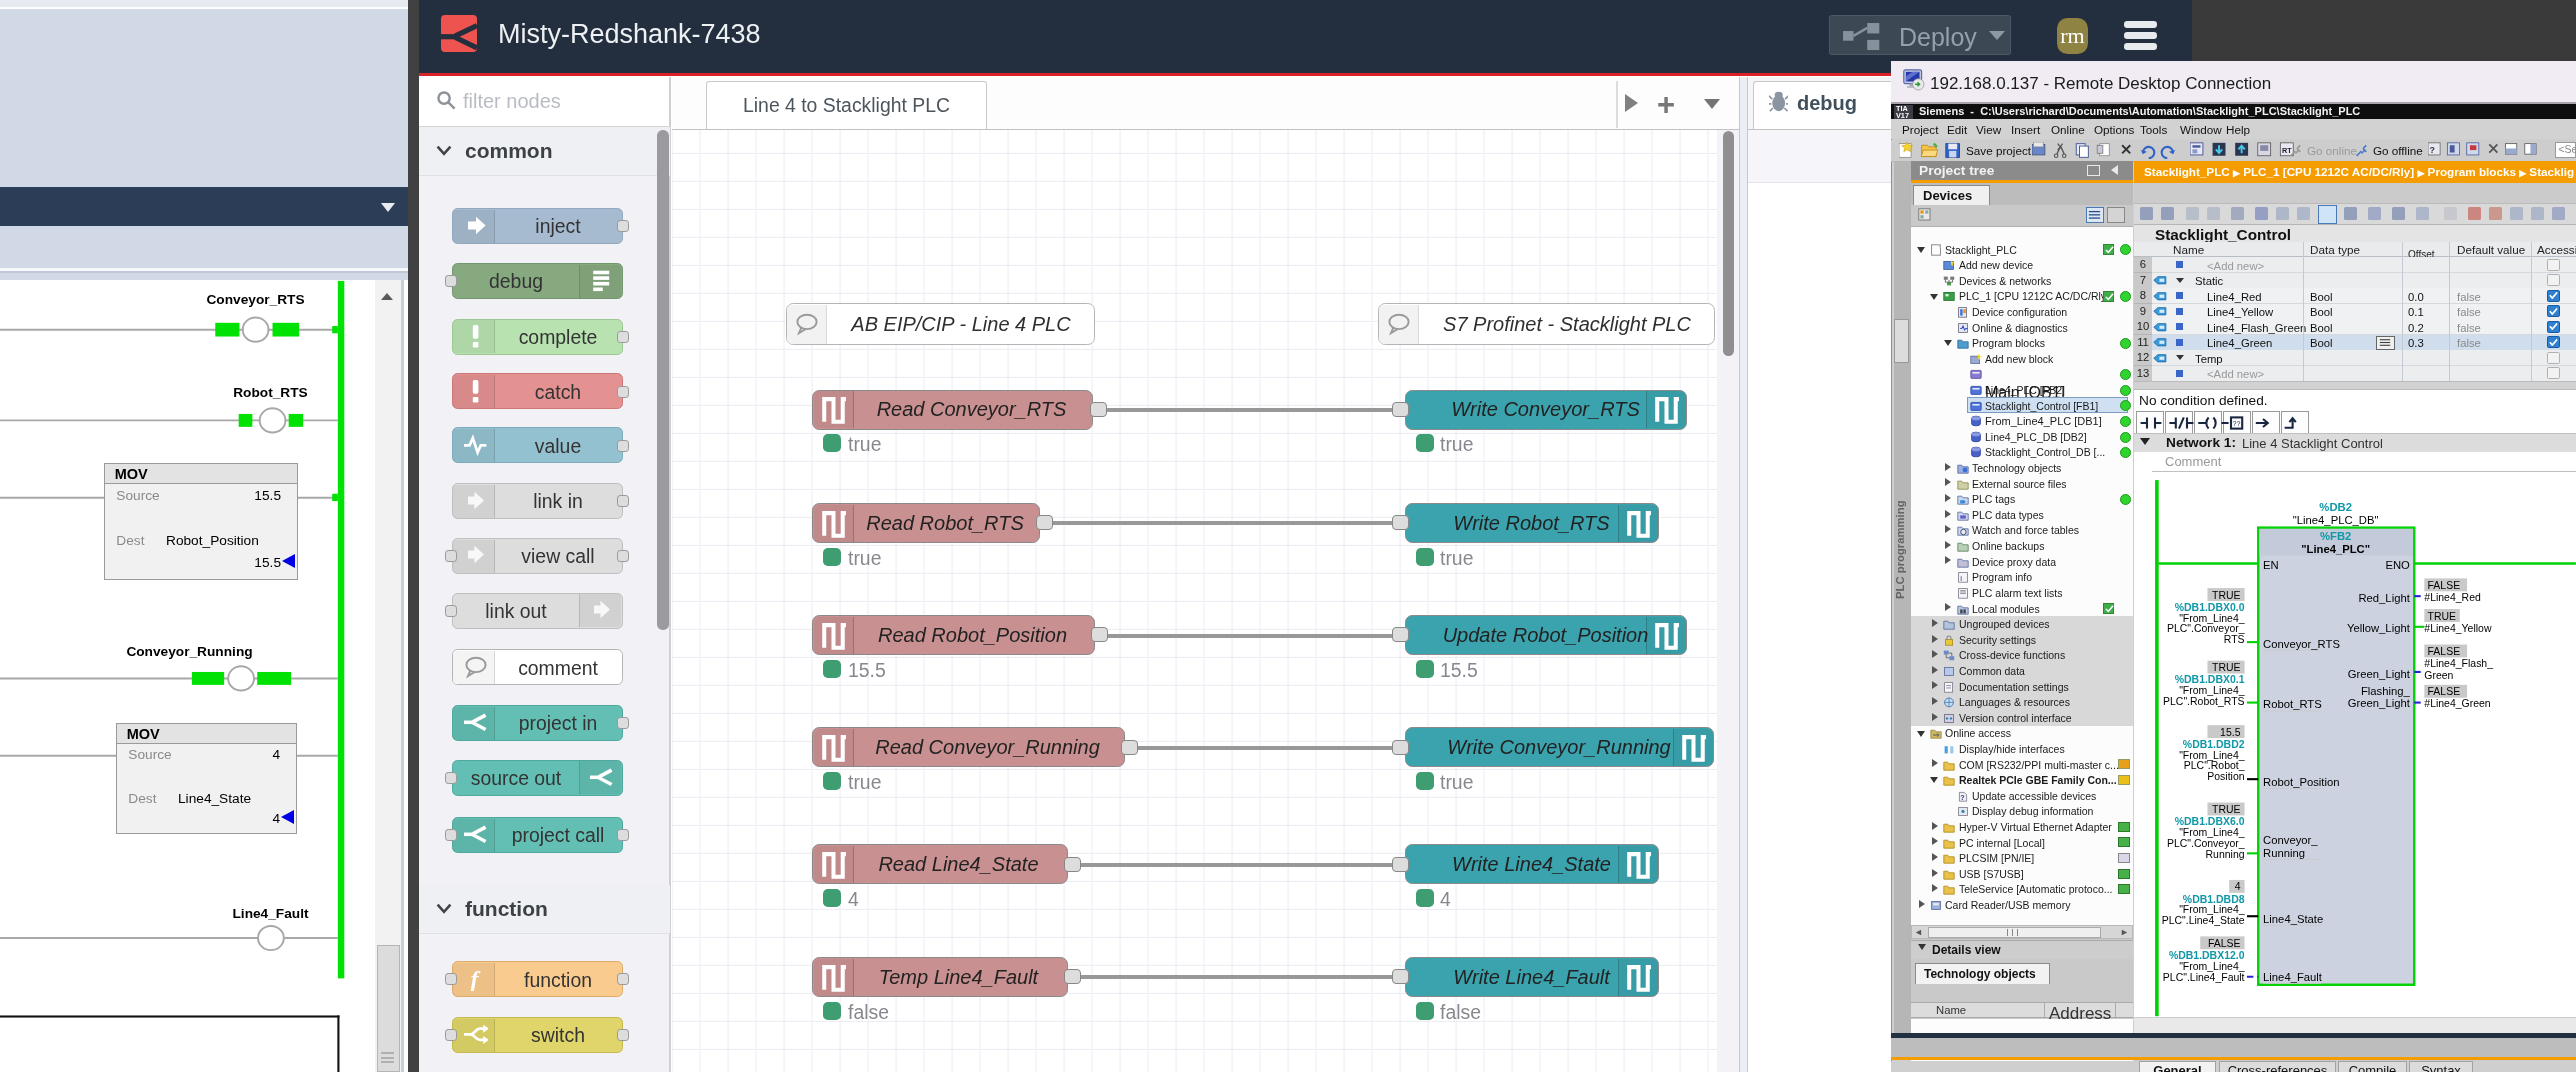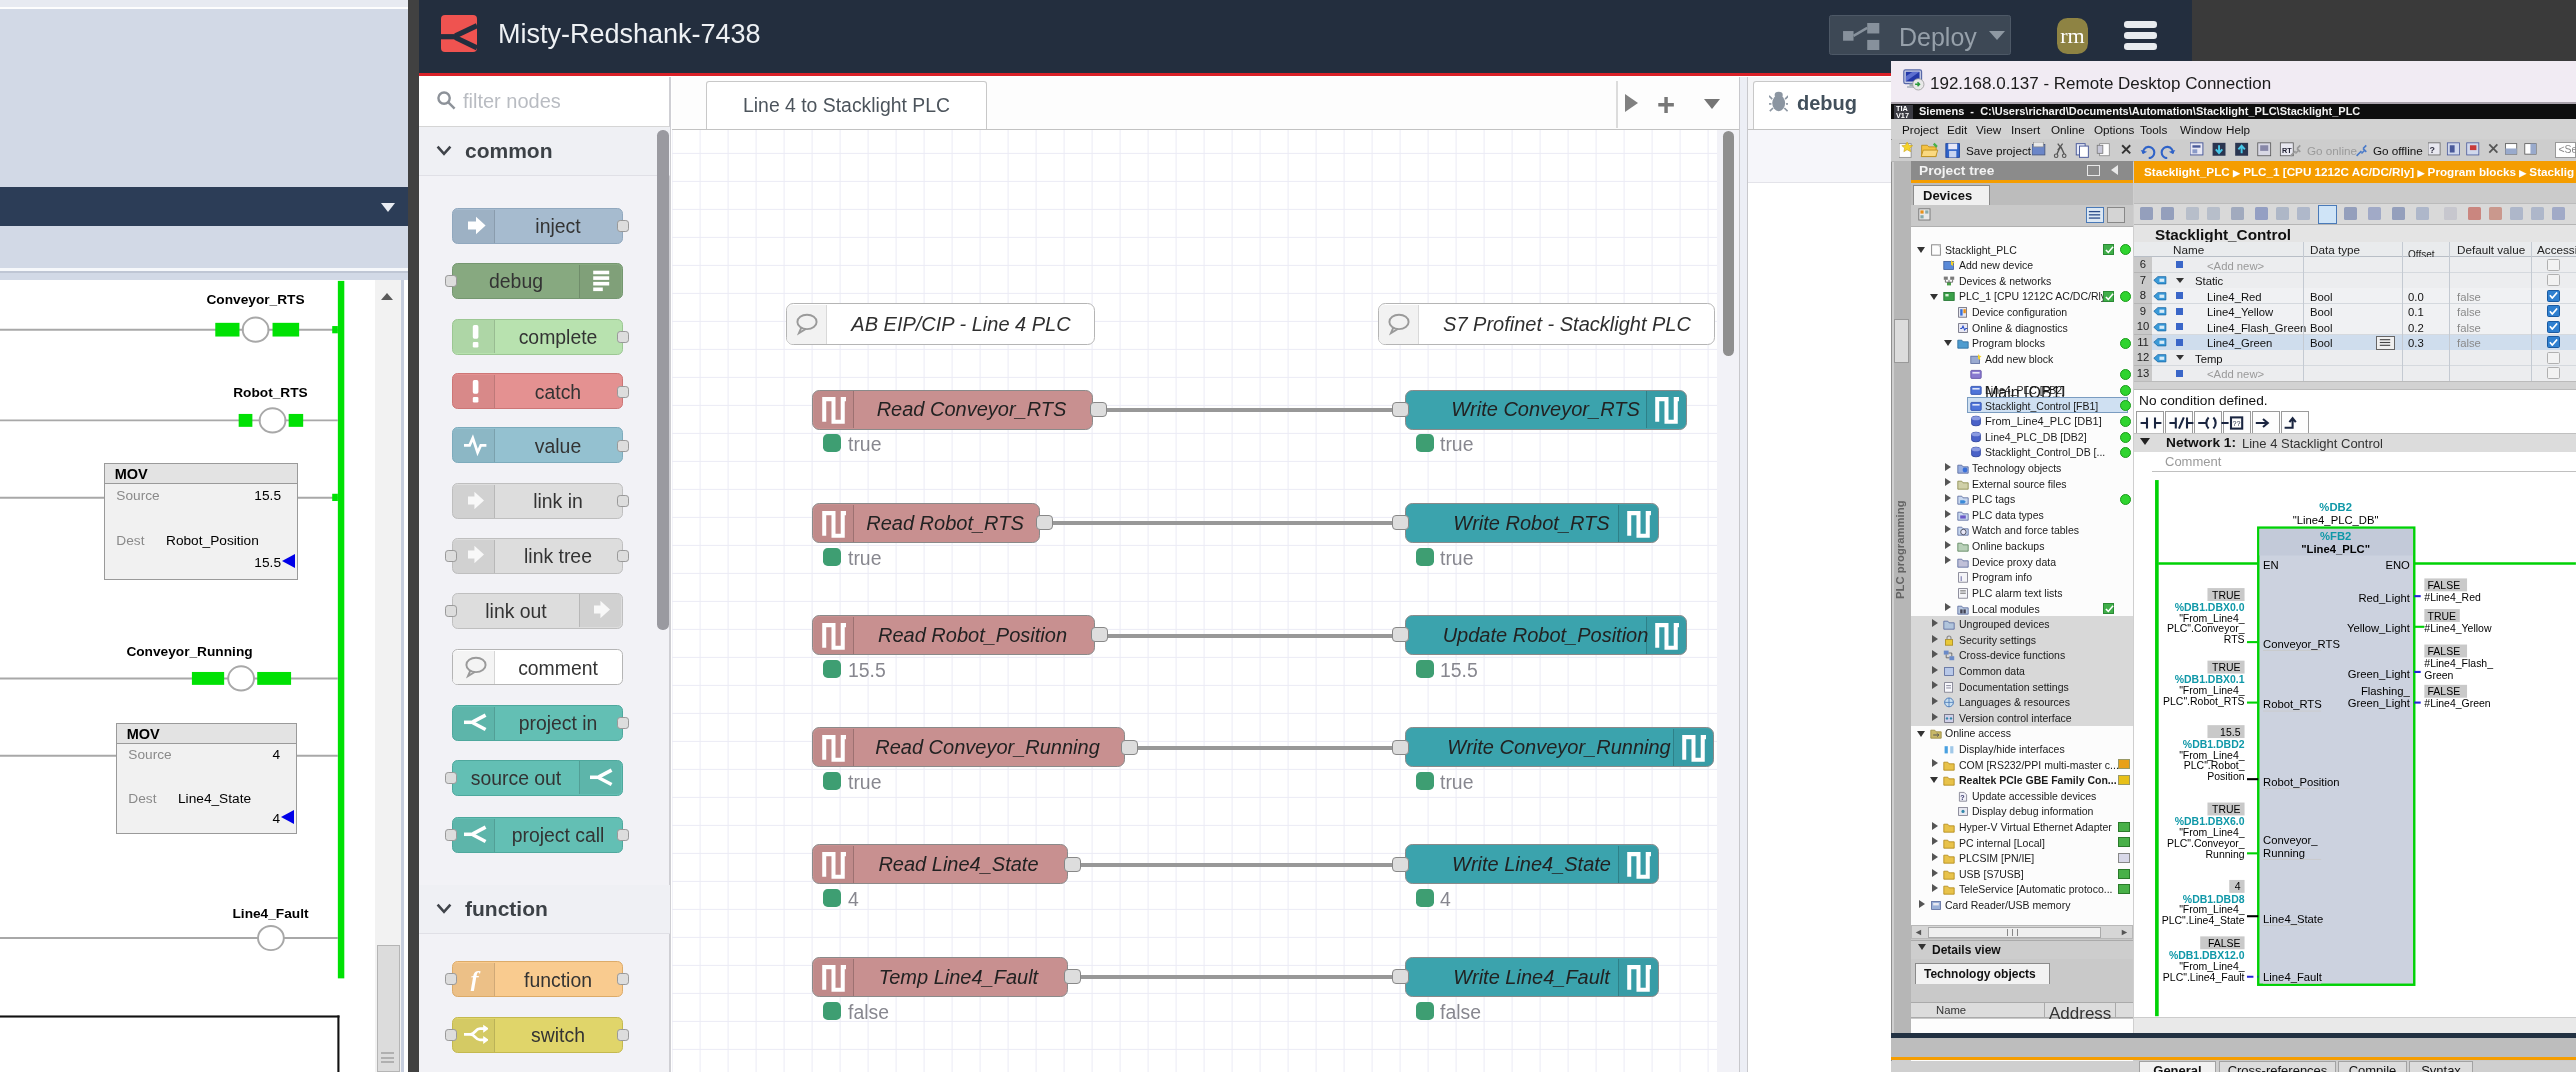--- a/index.html
+++ b/index.html
@@ -178,21 +178,21 @@
 <svg class="svg" style="left:464px;top:490px" width="24" height="23.4" viewBox="0 0 30 29">
       <path d="M5,8 h8 v-6 l12,11 l-12,11 v-6 h-8 z" fill="#fcfcfc" opacity="0.9"></path>
     </svg>
 <div class="a" style="left:495px;top:490px;width:126px;text-align:center;font-size:19.4px;color:#333">link in</div>
 <div class="a" style="left:617px;top:495px;width:12px;height:12px;background:#ddd;border:1.3px solid #999;border-radius:3.2px"></div>
 <div class="a" style="left:452px;top:538px;width:171px;height:36px;background:#ddd;border:1.6px solid #bfbfbf;border-radius:5.6px"></div>
 <div class="a" style="left:453px;top:540px;width:42px;height:33px;background:rgba(0,0,0,0.05);border-right:1.3px solid rgba(0,0,0,0.12);border-radius:4px 0 0 4px"></div>
 <svg class="svg" style="left:464px;top:544px" width="24" height="23.4" viewBox="0 0 30 29">
       <path d="M5,8 h8 v-6 l12,11 l-12,11 v-6 h-8 z" fill="#fcfcfc" opacity="0.9"></path>
     </svg>
-<div class="a" style="left:495px;top:545px;width:126px;text-align:center;font-size:19.4px;color:#333">link tree</div>
+<div class="a" style="left:495px;top:545px;width:126px;text-align:center;font-size:19.4px;color:#333">view call</div>
 <div class="a" style="left:617px;top:550px;width:12px;height:12px;background:#ddd;border:1.3px solid #999;border-radius:3.2px"></div>
 <div class="a" style="left:445px;top:550px;width:12px;height:12px;background:#ddd;border:1.3px solid #999;border-radius:3.2px"></div>
 <div class="a" style="left:452px;top:593px;width:171px;height:36px;background:#ddd;border:1.6px solid #bfbfbf;border-radius:5.6px"></div>
 <div class="a" style="left:579px;top:594px;width:42px;height:33px;background:rgba(0,0,0,0.05);border-left:1.3px solid rgba(0,0,0,0.12);border-radius:0 4px 4px 0"></div>
 <svg class="svg" style="left:590px;top:599px" width="24" height="23.4" viewBox="0 0 30 29">
       <path d="M5,8 h8 v-6 l12,11 l-12,11 v-6 h-8 z" fill="#fcfcfc" opacity="0.9"></path>
     </svg>
 <div class="a" style="left:453px;top:600px;width:126px;text-align:center;font-size:19.4px;color:#333">link out</div>
 <div class="a" style="left:445px;top:605px;width:12px;height:12px;background:#ddd;border:1.3px solid #999;border-radius:3.2px"></div>
 <div class="a" style="left:452px;top:649px;width:171px;height:36px;background:#fff;border:1.6px solid #b5b5b5;border-radius:5.6px"></div>

